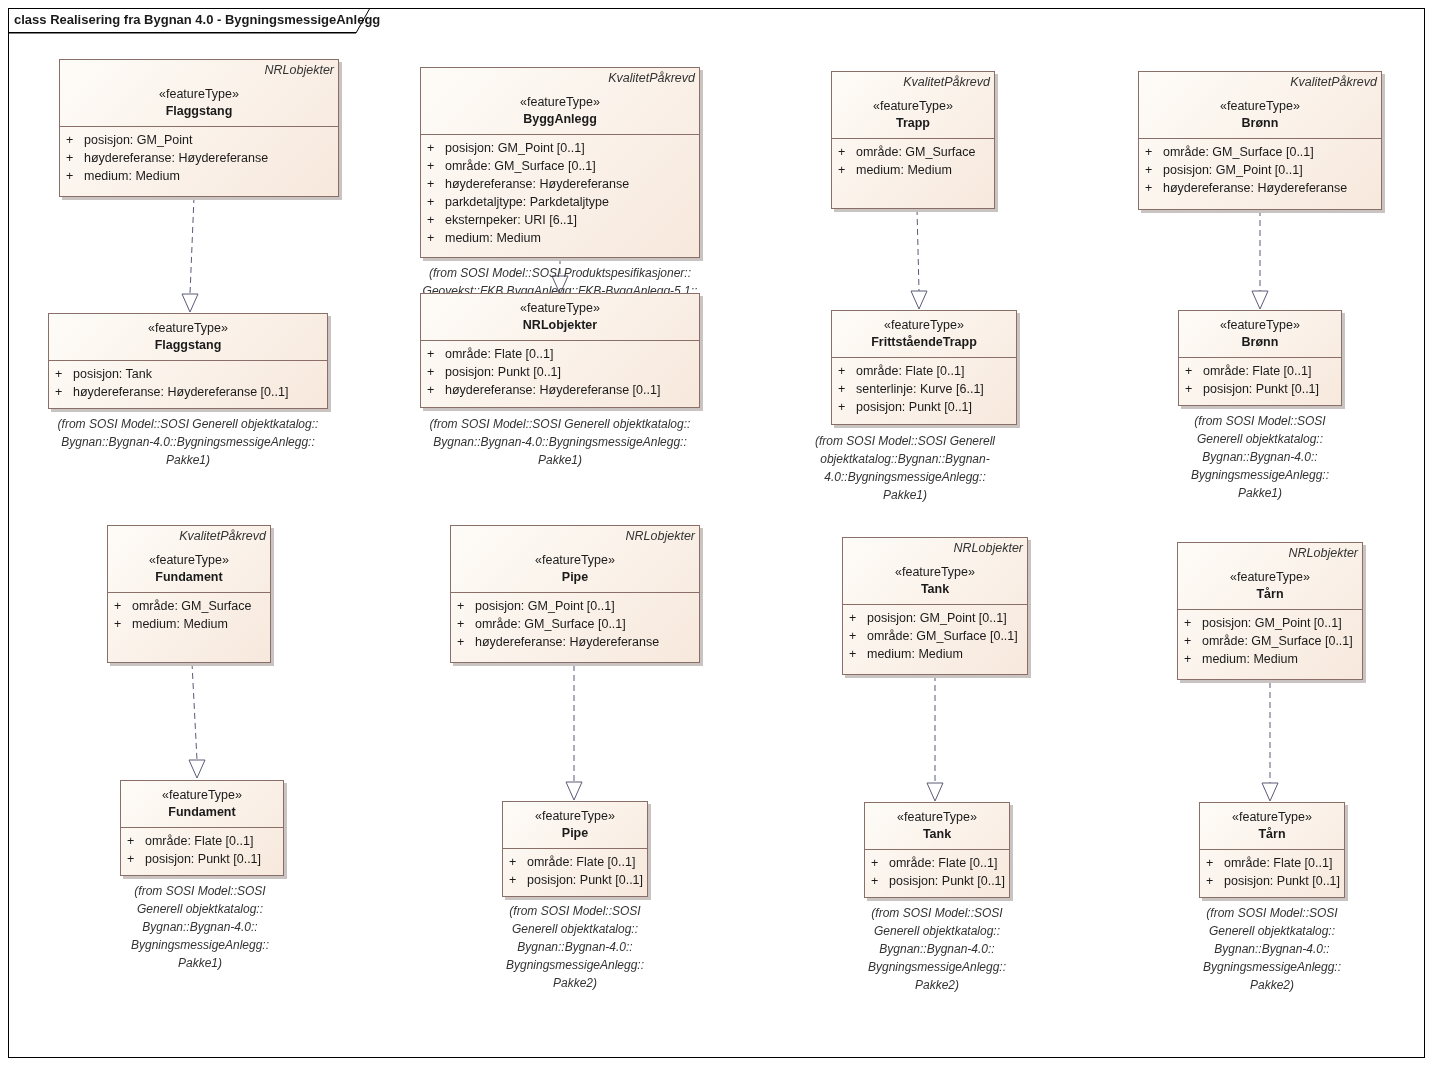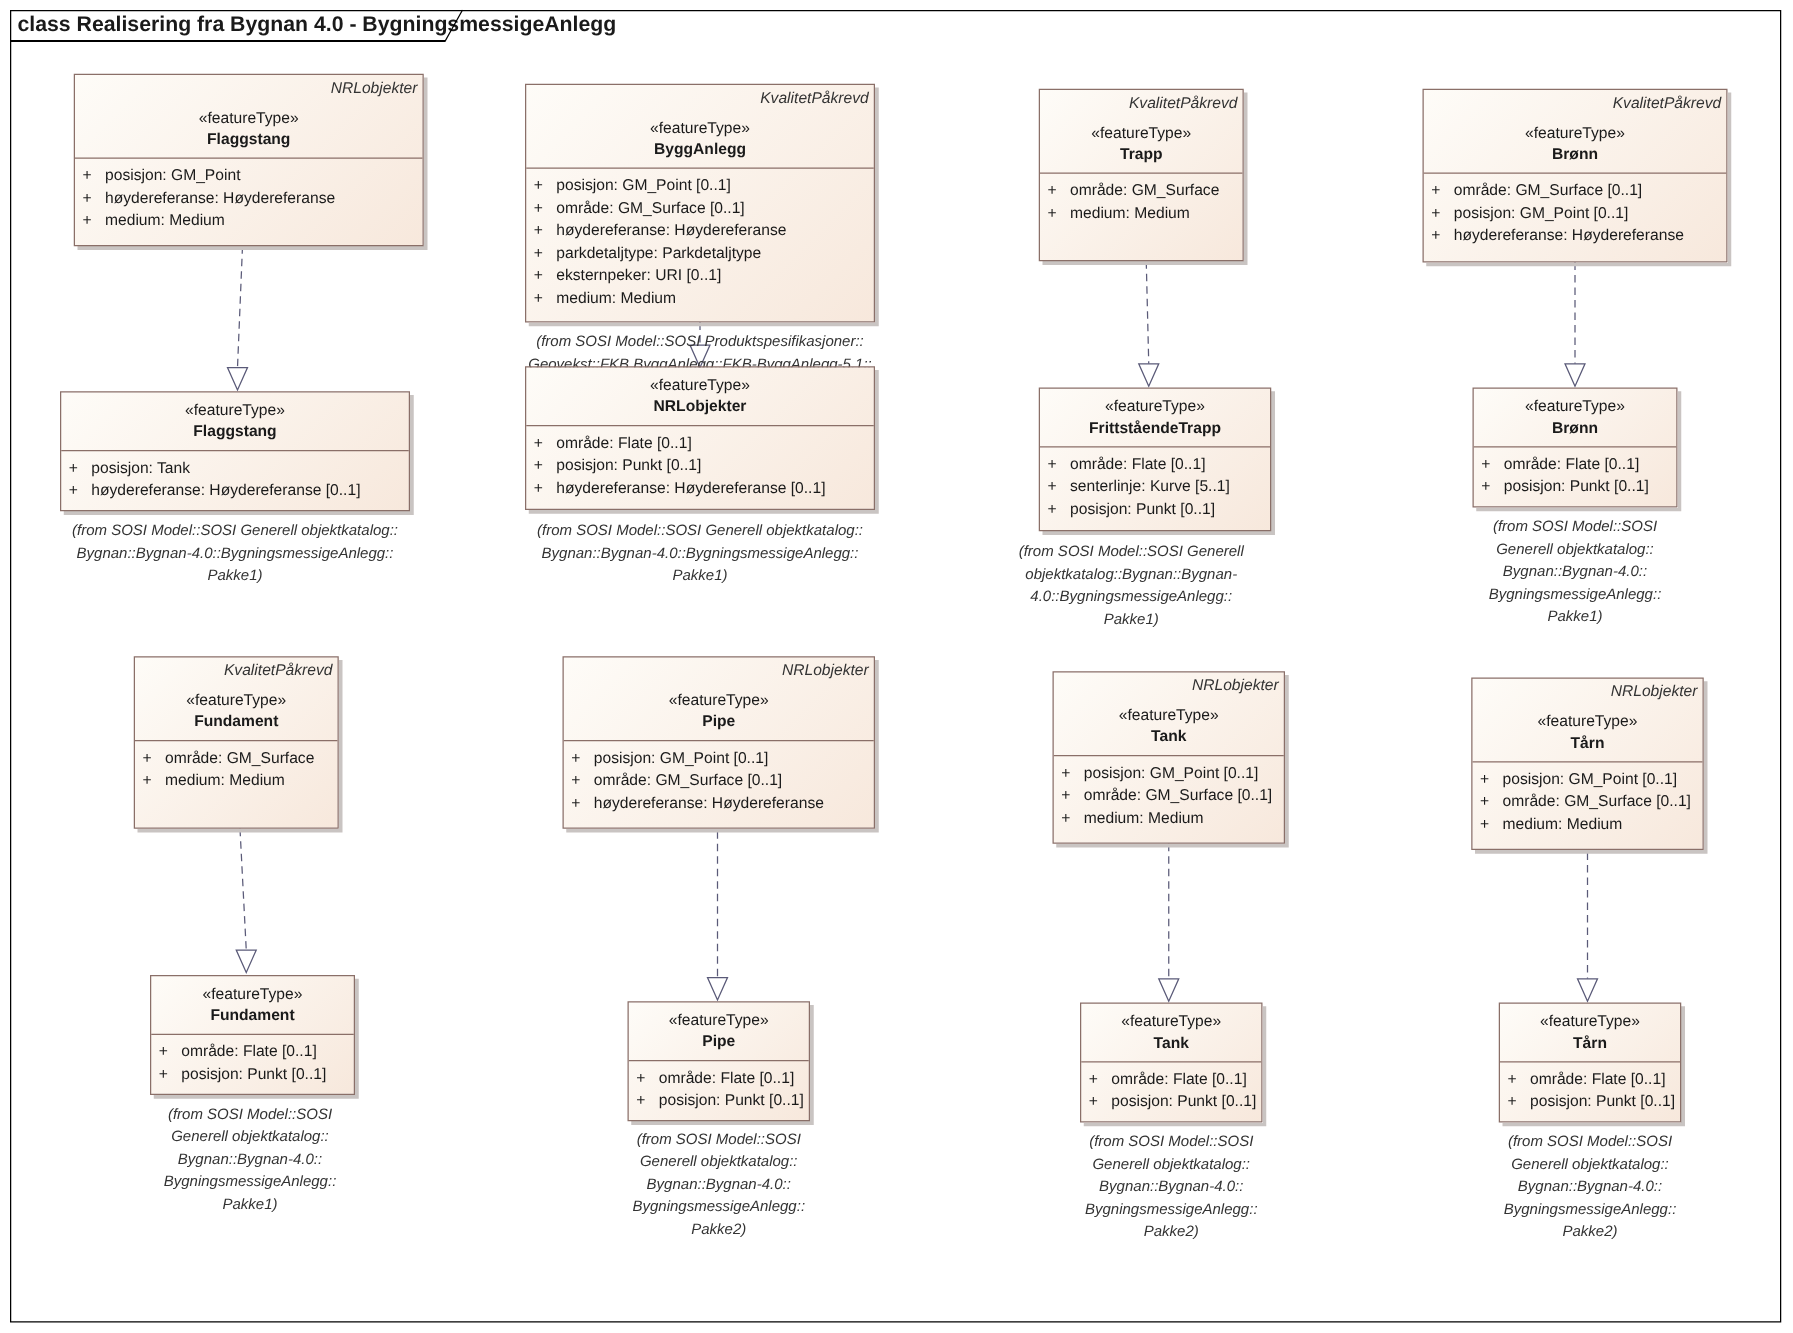--- a/index.html
+++ b/index.html
@@ -1,21 +1,21 @@
 <!DOCTYPE html>
 <html><head>
 <meta charset="utf-8">
 <style>
   html, body { margin:0; padding:0; background:#ffffff; }
   body { width:1434px; height:1066px; position:relative; overflow:hidden;
          font-family:"Liberation Sans", sans-serif; color:#1a1a1a; }
   .frame { position:absolute; left:8px; top:8px; width:1417px; height:1050px;
            border:1px solid #000; box-sizing:border-box; }
   .frame-tab { position:absolute; left:8px; top:8px; height:25px; padding:0 32px 0 6px;
-               border-right:none; font-size:17px; font-weight:bold; line-height:24px; }
+               border-right:none; font-size:13px; font-weight:bold; line-height:24px; }
   .frame-tab-line { position:absolute; left:8px; top:32px; width:348px; border-top:1px solid #000; }
   .cls { position:absolute; box-sizing:border-box; border:1px solid #8a6f68;
          background:linear-gradient(135deg,#fefcf8 0%,#f7e8dc 100%);
          box-shadow:3px 3px 0 #c9c4c2; font-size:12.5px; }
   .cls .tag { text-align:right; font-style:italic; color:#333; padding:2px 4px 0 0; height:16px; line-height:16px; }
   .cls .stereo { text-align:center; margin-top:8px; line-height:16px; }
   .cls .name { text-align:center; font-weight:bold; line-height:18px; }
   .cls .hdr { border-bottom:1px solid #8a6f68; padding-bottom:6px; }
   .cls .hdr.notag .stereo { margin-top:6px; }
   .cls .attrs { padding:4px 0 4px 0; }
@@ -95,21 +95,21 @@
     <div class="attr">
         <span class="vis">+</span>
         <span>høydereferanse: Høydereferanse</span>
       </div>
     <div class="attr">
         <span class="vis">+</span>
         <span>parkdetaljtype: Parkdetaljtype</span>
       </div>
     <div class="attr">
         <span class="vis">+</span>
-        <span>eksternpeker: URI [0..1]</span>
+        <span>eksternpeker: URI [6..1]</span>
       </div>
     <div class="attr">
         <span class="vis">+</span>
         <span>medium: Medium</span>
       </div>
   </div>
 </div>
 <div class="note" style="left:412px;top:264px;width:296px;height:30px;overflow:hidden;white-space:pre-line;">(from SOSI Model::SOSI Produktspesifikasjoner::
 Geovekst::FKB ByggAnlegg::FKB-ByggAnlegg-5.1::</div>
 
@@ -202,21 +202,21 @@
       <div class="stereo">«featureType»</div>
   <div class="name">FrittståendeTrapp</div>
     </div>
   <div class="attrs">
     <div class="attr">
         <span class="vis">+</span>
         <span>område: Flate [0..1]</span>
       </div>
     <div class="attr">
         <span class="vis">+</span>
-        <span>senterlinje: Kurve [5..1]</span>
+        <span>senterlinje: Kurve [6..1]</span>
       </div>
     <div class="attr">
         <span class="vis">+</span>
         <span>posisjon: Punkt [0..1]</span>
       </div>
   </div>
 </div>
 <div class="note" style="left:800px;top:432px;width:210px;white-space:pre-line;">(from SOSI Model::SOSI Generell
 objektkatalog::Bygnan::Bygnan-
 4.0::BygningsmessigeAnlegg::

